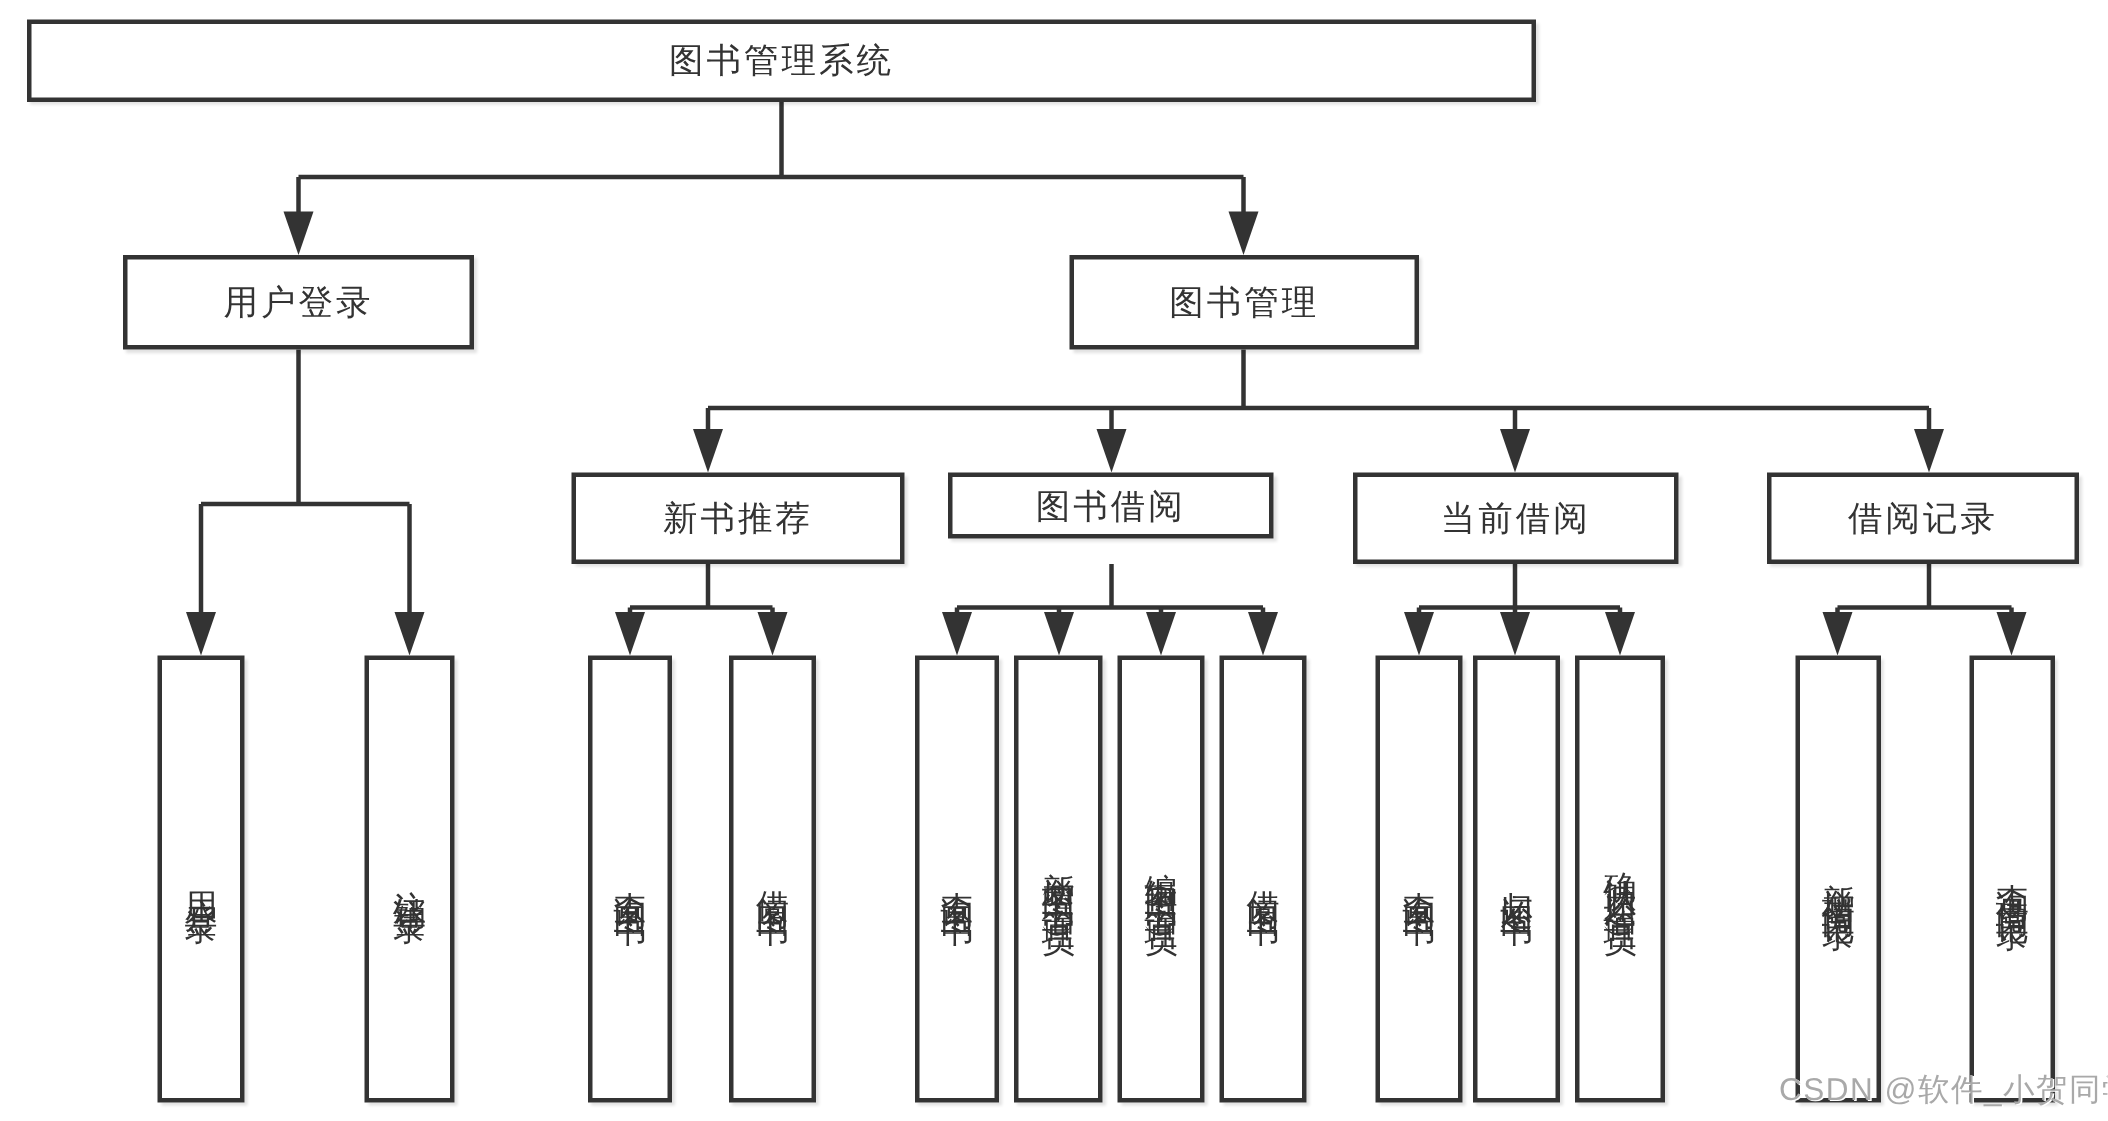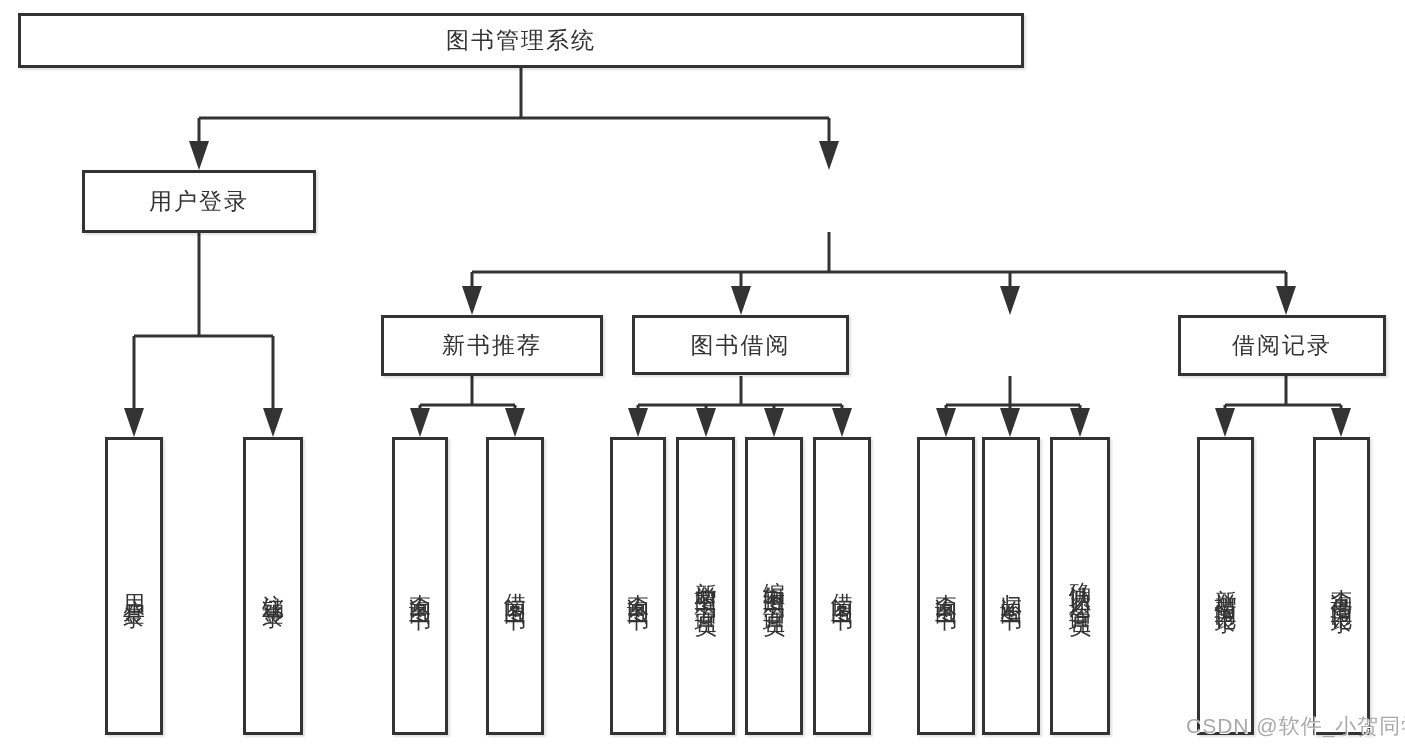--- a/index.html
+++ b/index.html
@@ -122,23 +122,25 @@
       <polygon points="1070,408 1090,408 1080,437"></polygon>
 
       <polygon points="1215,408 1235,408 1225,437"></polygon>
       <polygon points="1331,408 1351,408 1341,437"></polygon>
     </g>
   </svg>
 
   <div class="node" style="left:18px;top:13px;width:1006px;height:55px;">图书管理系统</div>
 
   <div class="node" style="left:82px;top:170px;width:234px;height:63px;">用户登录</div>
+  <div class="node" style="left:713px;top:170px;width:233px;height:63px;">图书管理</div>
 
   <div class="node" style="left:381px;top:315px;width:222px;height:61px;">新书推荐</div>
-  <div class="node" style="left:632px;top:315px;width:217px;height:60px;">图书借阅</div>
+  <div class="node" style="left:632px;top:315px;width:217px;height:44px;">图书借阅</div>
+  <div class="node" style="left:902px;top:315px;width:217px;height:61px;">当前借阅</div>
   <div class="node" style="left:1178px;top:315px;width:208px;height:61px;">借阅记录</div>
 
   <div class="vnode" style="left:105px;width:58px;">用户登录</div>
   <div class="vnode" style="left:243px;width:60px;">注销登录</div>
 
   <div class="vnode" style="left:392px;width:56px;">查询图书</div>
   <div class="vnode" style="left:486px;width:58px;">借阅图书</div>
 
   <div class="vnode" style="left:610px;width:56px;">查询图书</div>
   <div class="vnode" style="left:676px;width:59px;">新增图书（管理员）</div>

